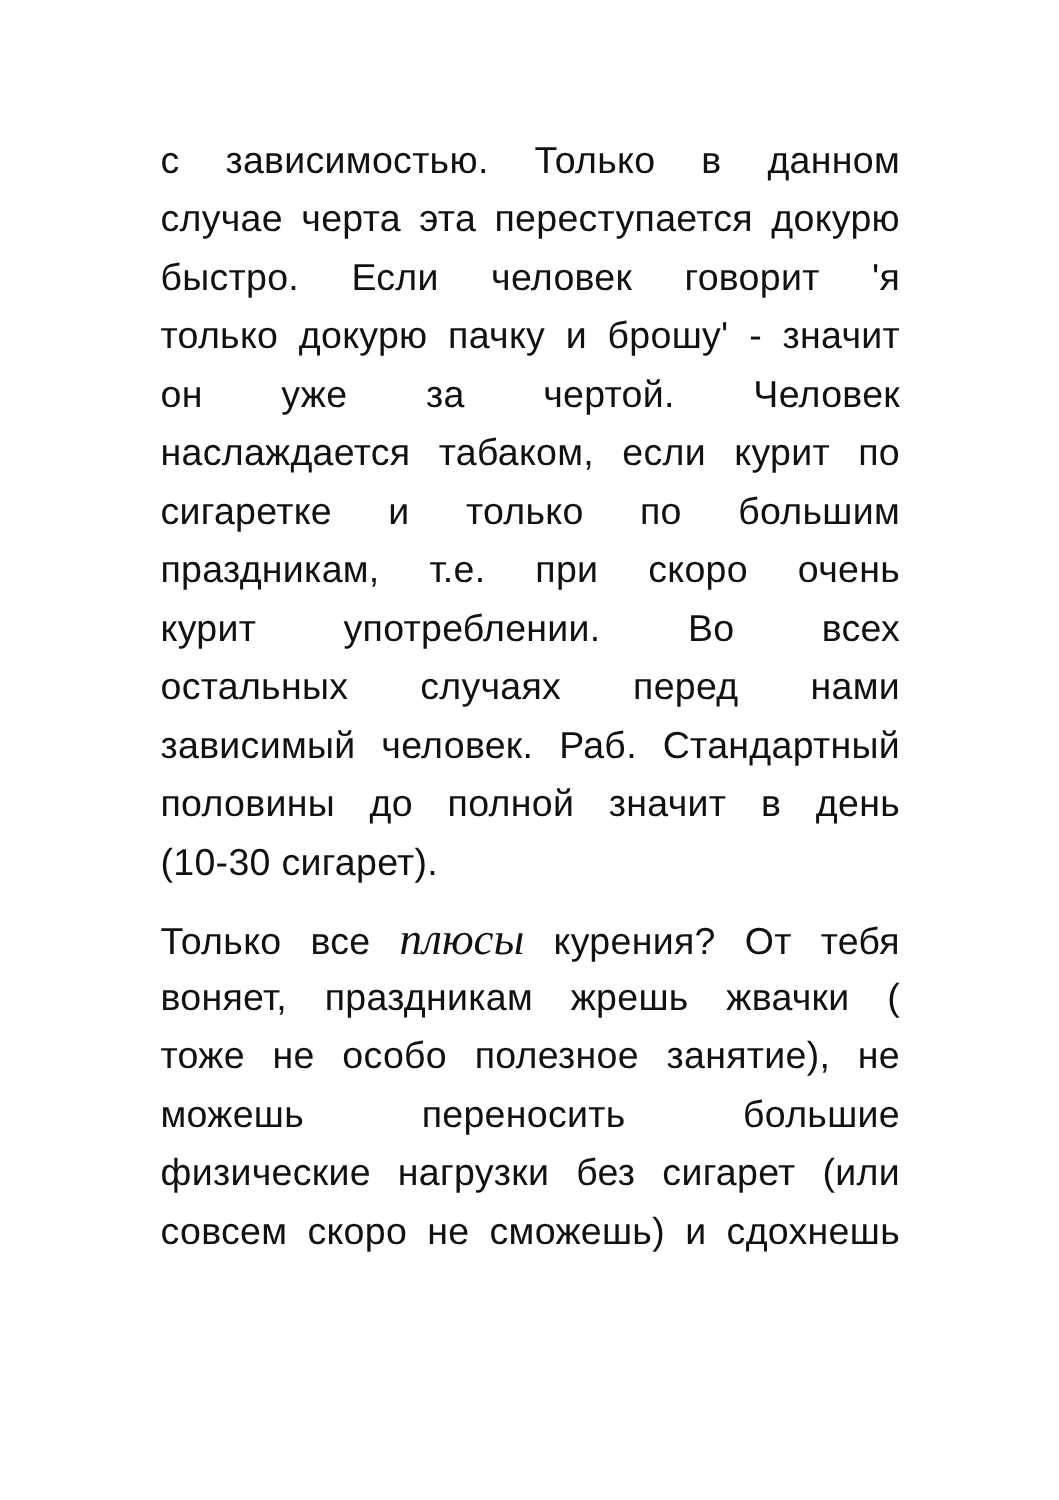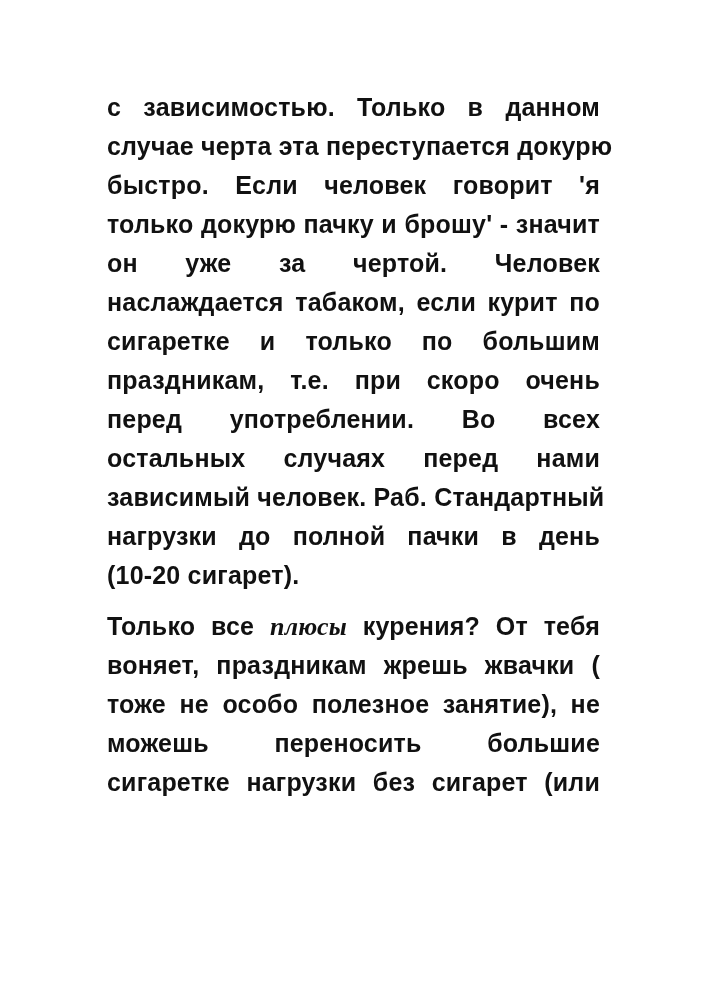--- a/index.html
+++ b/index.html
@@ -8,44 +8,44 @@
     position: absolute; left: 107px; top: 88px; width: 493px;
     font-family: "Liberation Sans", "DejaVu Sans", sans-serif;
     font-size: 25px; color: #111111;
   }
   .para { margin: 0; }
   .para + .para { margin-top: 12px; }
   .line {
     display: block; height: 39px; line-height: 39px;
     white-space: nowrap; text-align: justify; text-align-last: justify;
     letter-spacing: 0.2px;
-    font-weight: bold;
   }
   .line.last { text-align-last: left; }
-  .em { font-family: "Liberation Serif", "DejaVu Serif", serif; font-style: italic; font-size: 26px; }
+  .em { font-family: "Liberation Serif", "DejaVu Serif", serif; font-style: italic; font-size: 30px; }
 </style>
 </head>
 <body>
 
 <div class="page">
   <p class="para">
     <span class="line">с зависимостью. Только в данном</span>
     <span class="line">случае черта эта переступается докурю</span>
     <span class="line">быстро. Если человек говорит 'я</span>
     <span class="line">только докурю пачку и брошу' - значит</span>
     <span class="line">он уже за чертой. Человек</span>
     <span class="line">наслаждается табаком, если курит по</span>
     <span class="line">сигаретке и только по большим</span>
     <span class="line">праздникам, т.е. при скоро очень</span>
-    <span class="line">перед употреблении. Во всех</span>
+    <span class="line">курит употреблении. Во всех</span>
     <span class="line">остальных случаях перед нами</span>
     <span class="line">зависимый человек. Раб. Стандартный</span>
-    <span class="line">нагрузки до полной пачки в день</span>
-    <span class="line last">(10-20 сигарет).</span>
+    <span class="line">половины до полной значит в день</span>
+    <span class="line last">(10-30 сигарет).</span>
   </p>
   <p class="para">
     <span class="line"><span>Только все </span><span class="em">плюсы</span><span> курения? От тебя</span></span>
     <span class="line">воняет, праздникам жрешь жвачки (</span>
     <span class="line">тоже не особо полезное занятие), не</span>
     <span class="line">можешь переносить большие</span>
-    <span class="line">сигаретке нагрузки без сигарет (или</span>
+    <span class="line">физические нагрузки без сигарет (или</span>
+    <span class="line">совсем скоро не сможешь) и сдохнешь</span>
   </p>
 </div>
 
 </body></html>

